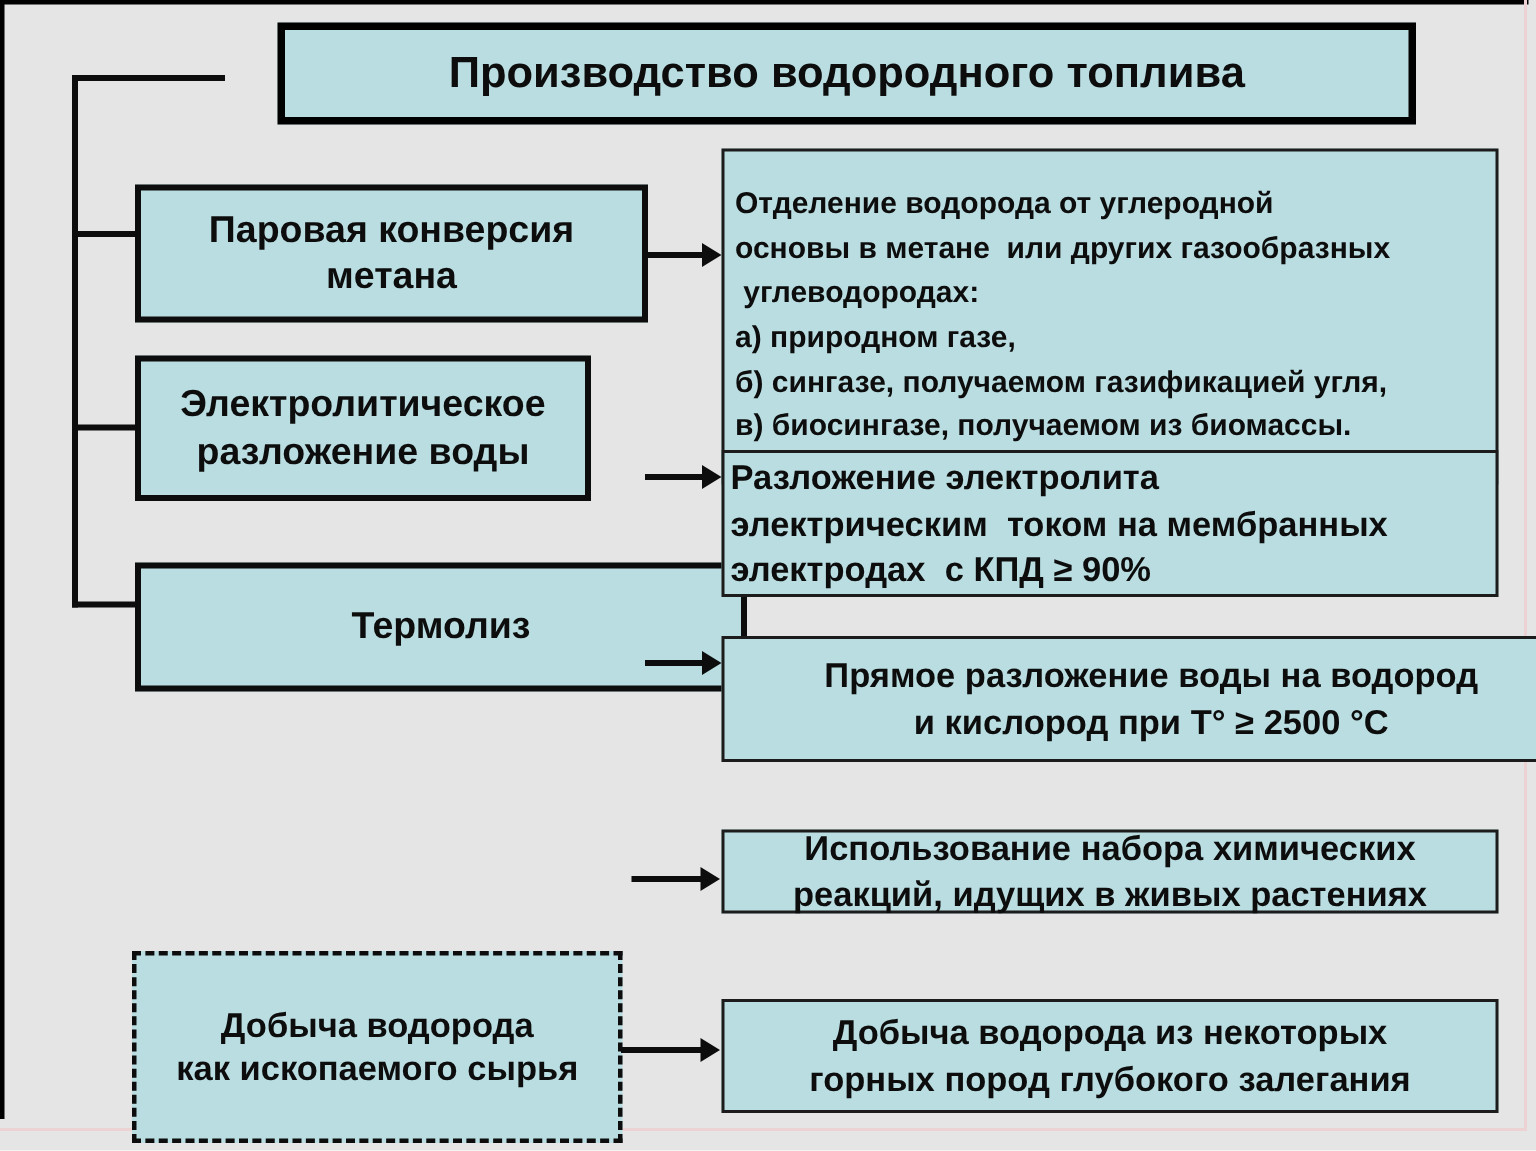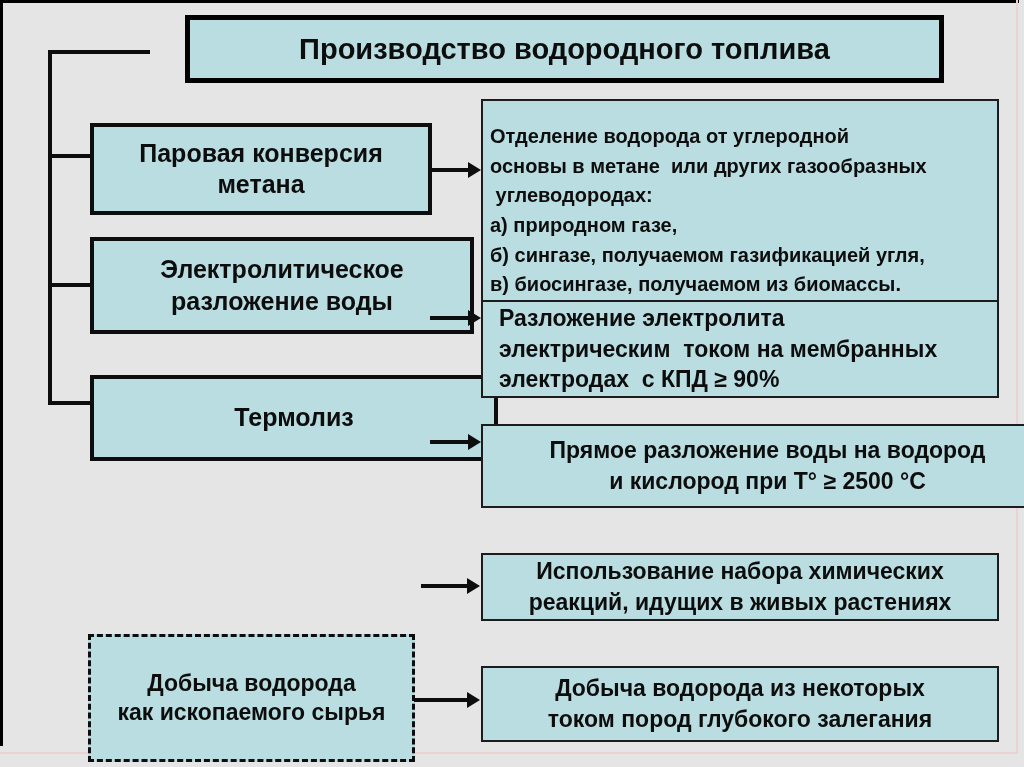--- a/index.html
+++ b/index.html
@@ -40,41 +40,41 @@
   <div class="conn" style="left:48px;top:50px;width:4px;height:355px;"></div>
   <div class="conn" style="left:48px;top:50px;width:102px;height:4px;"></div>
   <div class="conn" style="left:48px;top:154px;width:44px;height:4px;"></div>
   <div class="conn" style="left:48px;top:283px;width:44px;height:4px;"></div>
   <div class="conn" style="left:48px;top:401px;width:44px;height:4px;"></div>
 
   <div class="box title-box" style="left:185px;top:15px;width:759px;height:68px;">Производство водородного топлива</div>
 
   <div class="box solid" style="left:90px;top:123px;width:342px;height:92px;">Паровая конверсия
 метана</div>
-  <div class="box solid" style="left:90px;top:237px;width:384px;height:97px;">Электролитическое
+  <div class="box solid" style="left:90px;top:237px;width:304px;height:97px;">Электролитическое
 разложение воды</div>
   <div class="box solid" style="left:90px;top:375px;width:408px;height:86px;">Термолиз</div>
   <div class="box dashed" style="left:88px;top:634px;width:327px;height:128px;font-size:23px;">Добыча водорода
 как ископаемого сырья</div>
 
   <div class="box thin leftal" style="left:481px;top:99px;width:518px;height:224px;font-size:20px;line-height:1.48;padding:20px 7px;">Отделение водорода от углеродной
 основы в метане  или других газообразных
  углеводородах:
 а) природном газе,
 б) сингазе, получаемом газификацией угля,
 в) биосингазе, получаемом из биомассы.</div>
-  <div class="box thin leftal" style="left:481px;top:300px;width:518px;height:98px;font-size:23px;line-height:1.33;padding:2px 16px;">Разложение электролита
+  <div class="box thin leftal" style="left:481px;top:300px;width:518px;height:98px;font-size:23px;line-height:1.33;padding:2px 4px;">Разложение электролита
 электрическим  током на мембранных
 электродах  с КПД ≥ 90%</div>
   <div class="box thin" style="left:481px;top:424px;width:573px;height:84px;font-size:23px;line-height:1.33;">Прямое разложение воды на водород
 и кислород при Т° ≥ 2500 °С</div>
-  <div class="box thin" style="left:481px;top:553px;width:518px;height:68px;font-size:23px;line-height:1.33;">Использование набора химических
+  <div class="box thin" style="left:481px;top:553px;width:518px;height:56px;font-size:23px;line-height:1.33;">Использование набора химических
 реакций, идущих в живых растениях</div>
   <div class="box thin" style="left:481px;top:666px;width:518px;height:76px;font-size:23px;line-height:1.33;">Добыча водорода из некоторых
-током пород глубокого залегания</div>
+горных пород глубокого залегания</div>
 
   <div class="arrow-line" style="left:430px;top:168px;width:40px;"></div>
   <div class="arrow-head" style="left:468px;top:162px;"></div>
 
   <div class="arrow-line" style="left:430px;top:316px;width:40px;"></div>
   <div class="arrow-head" style="left:468px;top:310px;"></div>
 
   <div class="arrow-line" style="left:430px;top:440px;width:40px;"></div>
   <div class="arrow-head" style="left:468px;top:434px;"></div>
 

